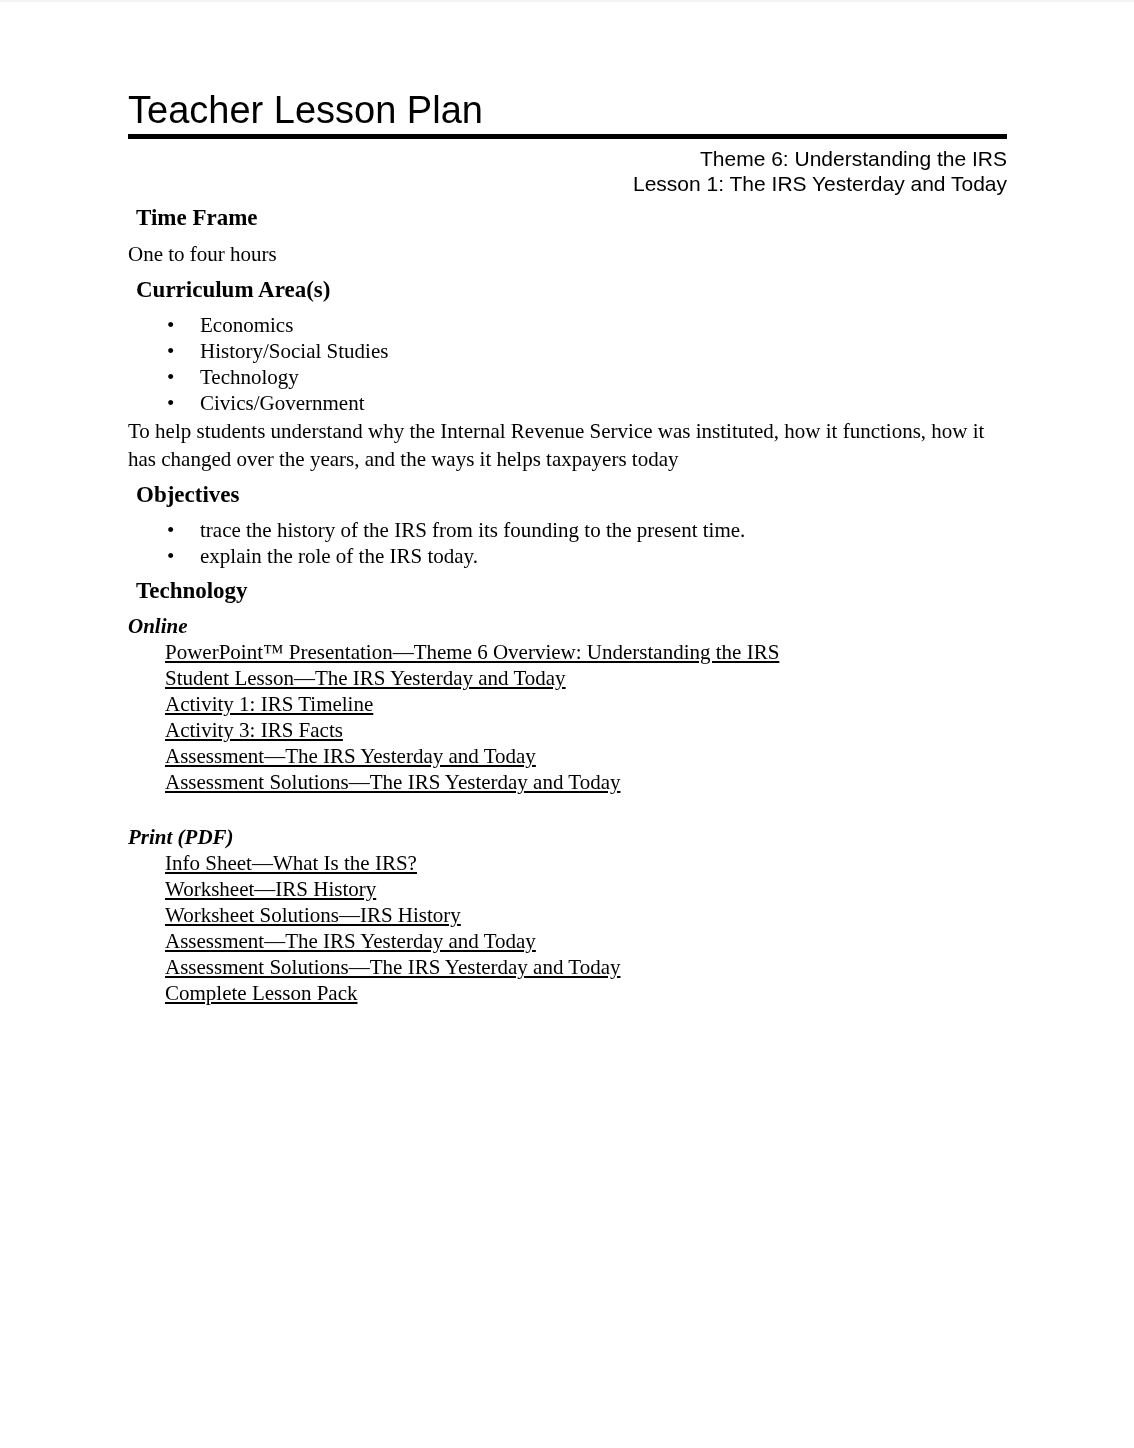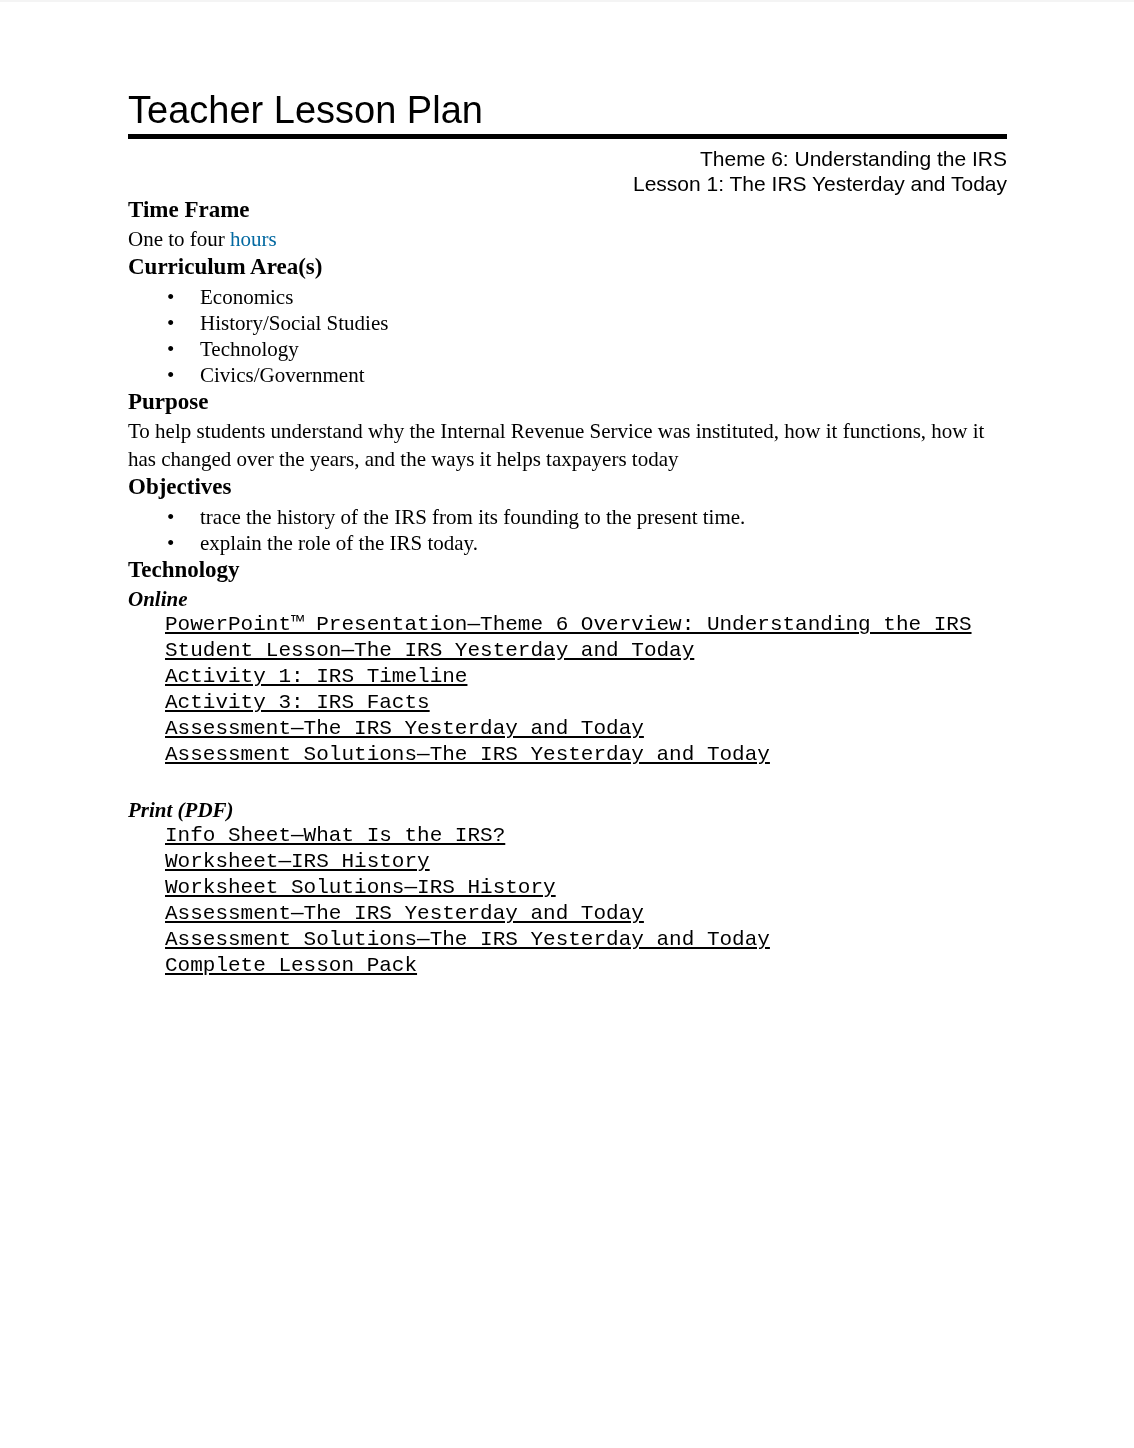--- a/index.html
+++ b/index.html
@@ -29,21 +29,21 @@
     text-align:right;
     font-family:"Liberation Sans", sans-serif;
     font-size:21px;
     line-height:25px;
     margin-top:7px;
   }
   h2.section-heading {
     font-size:23px;
     line-height:28px;
     font-weight:bold;
-    margin:0;
+    margin:8px;
   }
   .mt-first { margin-top:5px; }
   .mt-section { margin-top:31px; }
   .body-text {
     font-size:21px;
     line-height:28px;
     margin:1px 0 0 0;
   }
   ul.bullet-list {
     list-style:none;
@@ -62,21 +62,21 @@
     left:39px;
     top:0;
   }
   h3.sub-heading {
     font-size:21px;
     line-height:26px;
     font-weight:bold;
     font-style:italic;
     margin:2px 0 0 0;
   }
-  .link-list { margin:0 0 0 37px;font-family:Liberation Mono, monospace; }
+  .link-list { margin:0 0 0 37px; }
   .link-line { font-size:21px; line-height:26px; }
   .link-line a {
     color:#000000;
     text-decoration:underline;
     cursor:pointer;
   }
   .footer {
     position:absolute;
     left:128px;
     right:144px;
@@ -96,31 +96,30 @@
   <div class="content">
 
     <h1 class="doc-title">Teacher Lesson Plan</h1>
 
     <div class="subtitle">
       <div>Theme 6: Understanding the IRS</div>
       <div>Lesson 1: The IRS Yesterday and Today</div>
     </div>
 
     <h2 class="section-heading mt-first">Time Frame</h2>
-    <p class="body-text"><span>One to four </span><span style="color: #0369a1;">hours</span></p>
+    <p class="body-text"><span>One to four </span><span style="color: #000000;">hours</span></p>
 
     <h2 class="section-heading mt-section">Curriculum Area(s)</h2>
     <ul class="bullet-list">
         <li>Economics</li>
         <li>History/Social Studies</li>
         <li>Technology</li>
         <li>Civics/Government</li>
       </ul>
 
-    <h2 class="section-heading mt-section">Purpose</h2>
     <p class="body-text">To help students understand why the Internal Revenue Service was instituted, how it functions, how it has changed over the years, and the ways it helps taxpayers today</p>
 
     <h2 class="section-heading mt-section">Objectives</h2>
     <ul class="bullet-list">
         <li>trace the history of the IRS from its founding to the present time.</li>
         <li>explain the role of the IRS today.</li>
       </ul>
 
     <h2 class="section-heading mt-section">Technology</h2>
 

